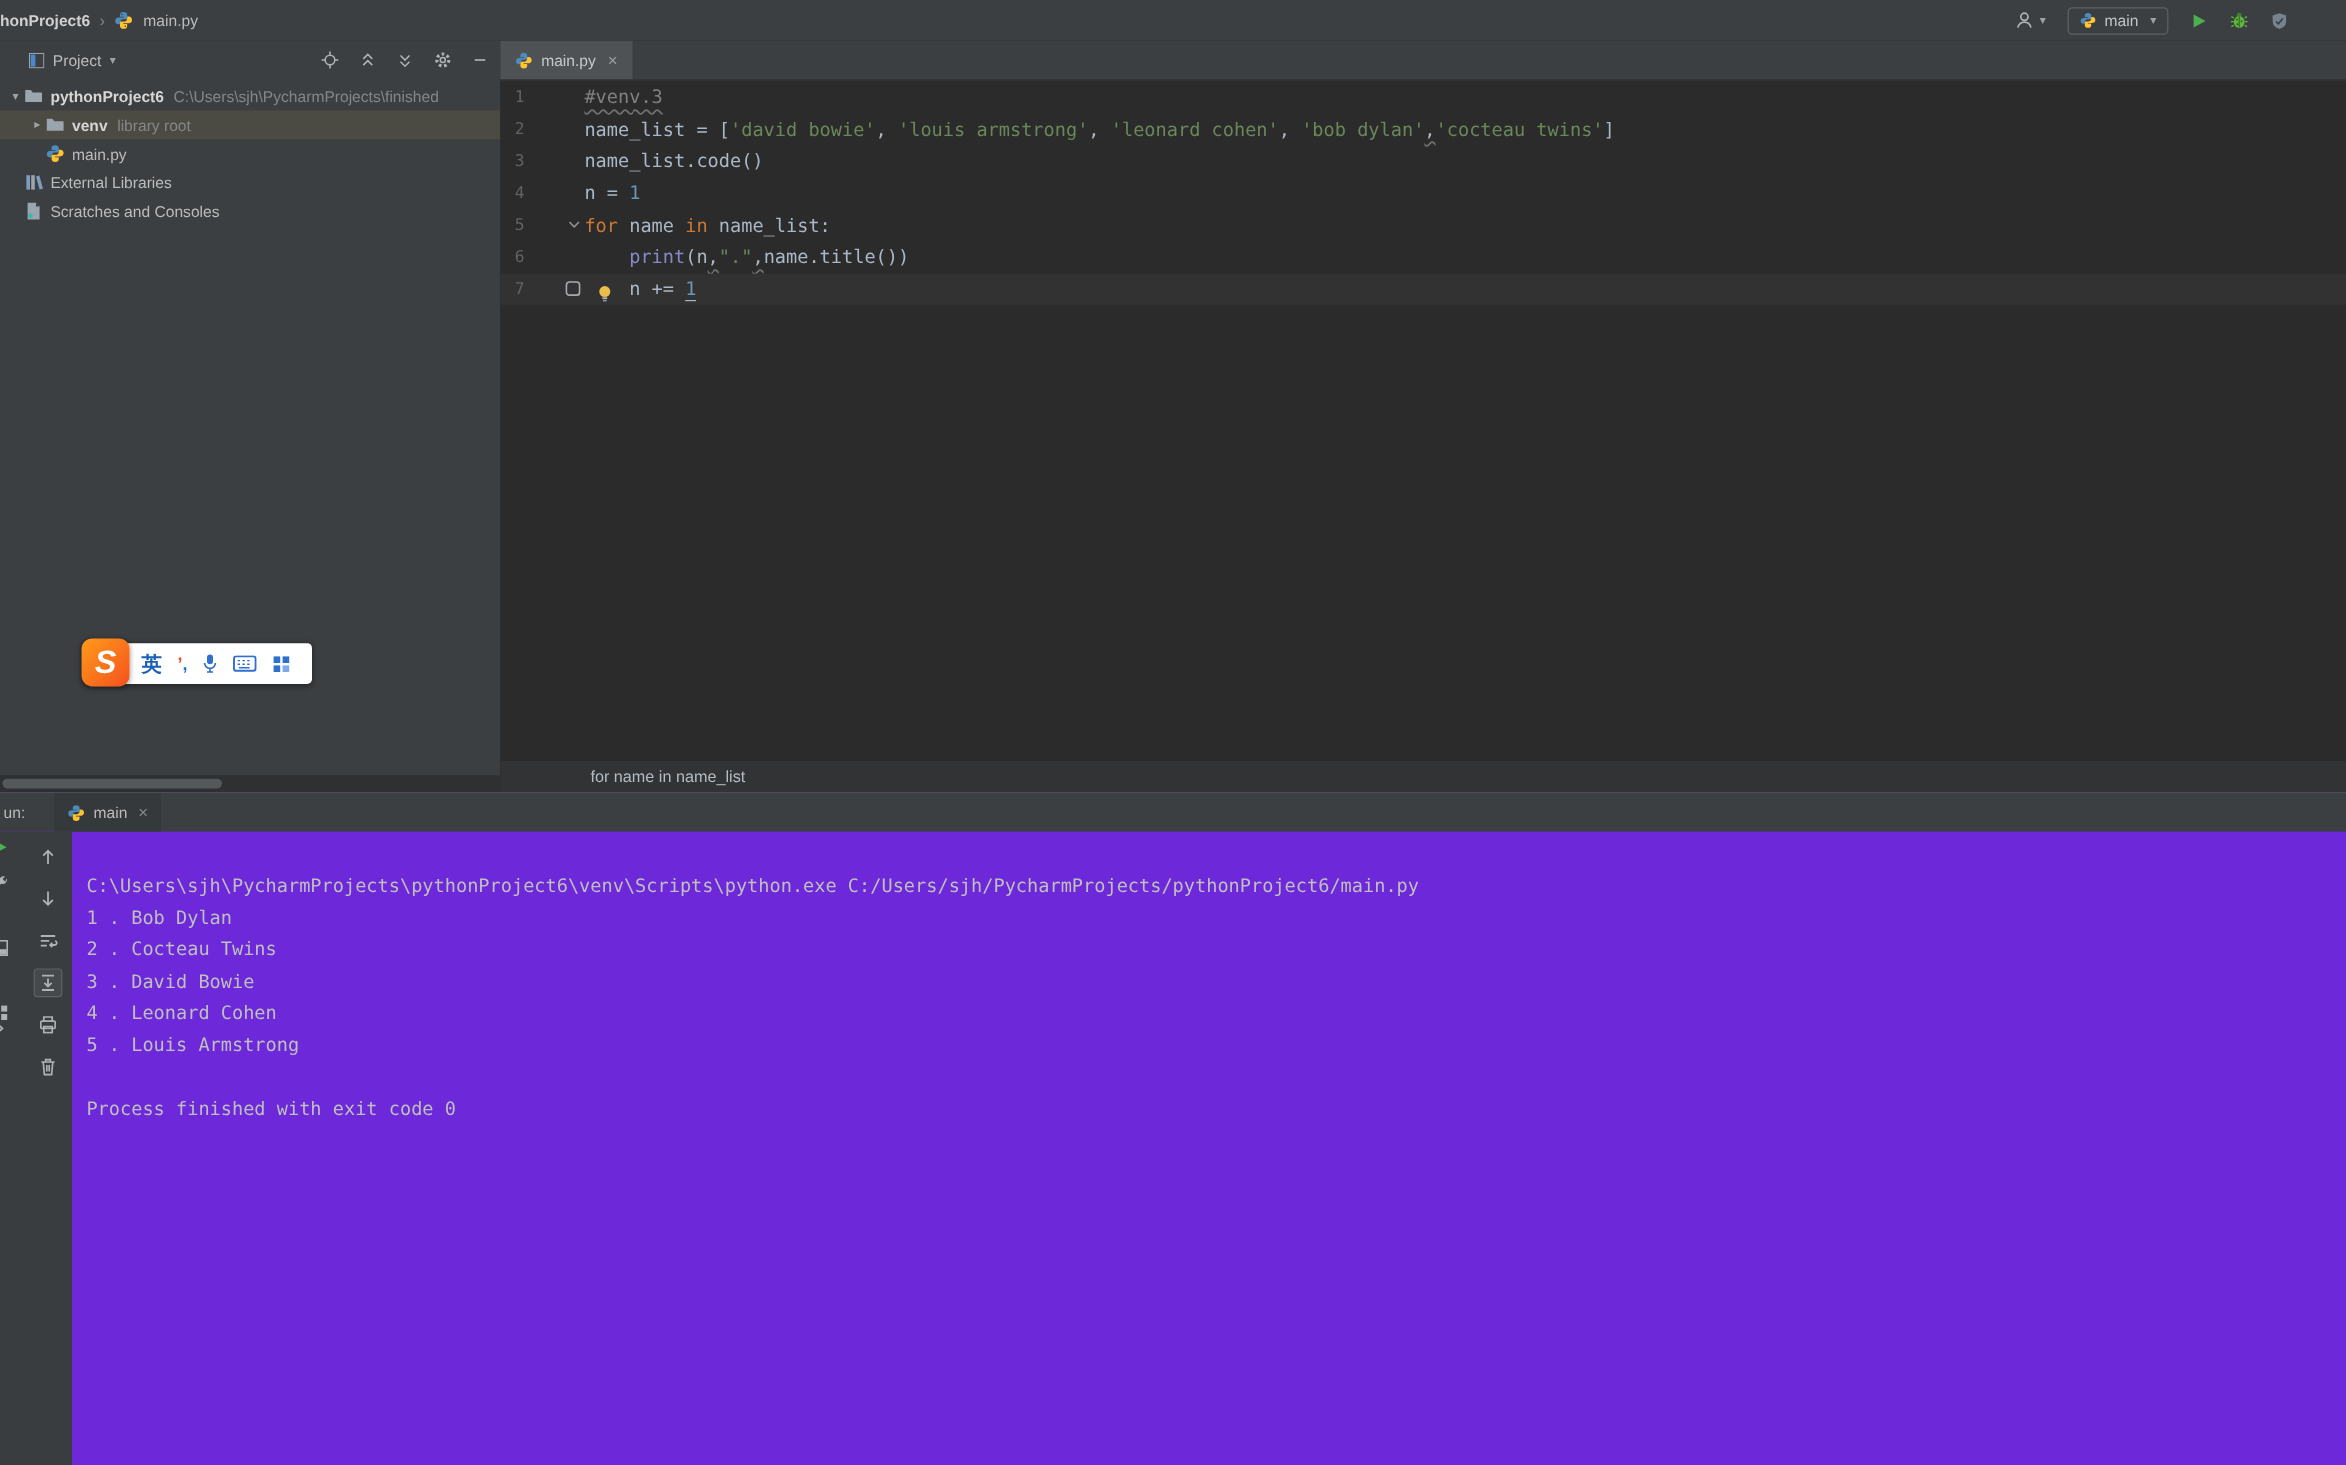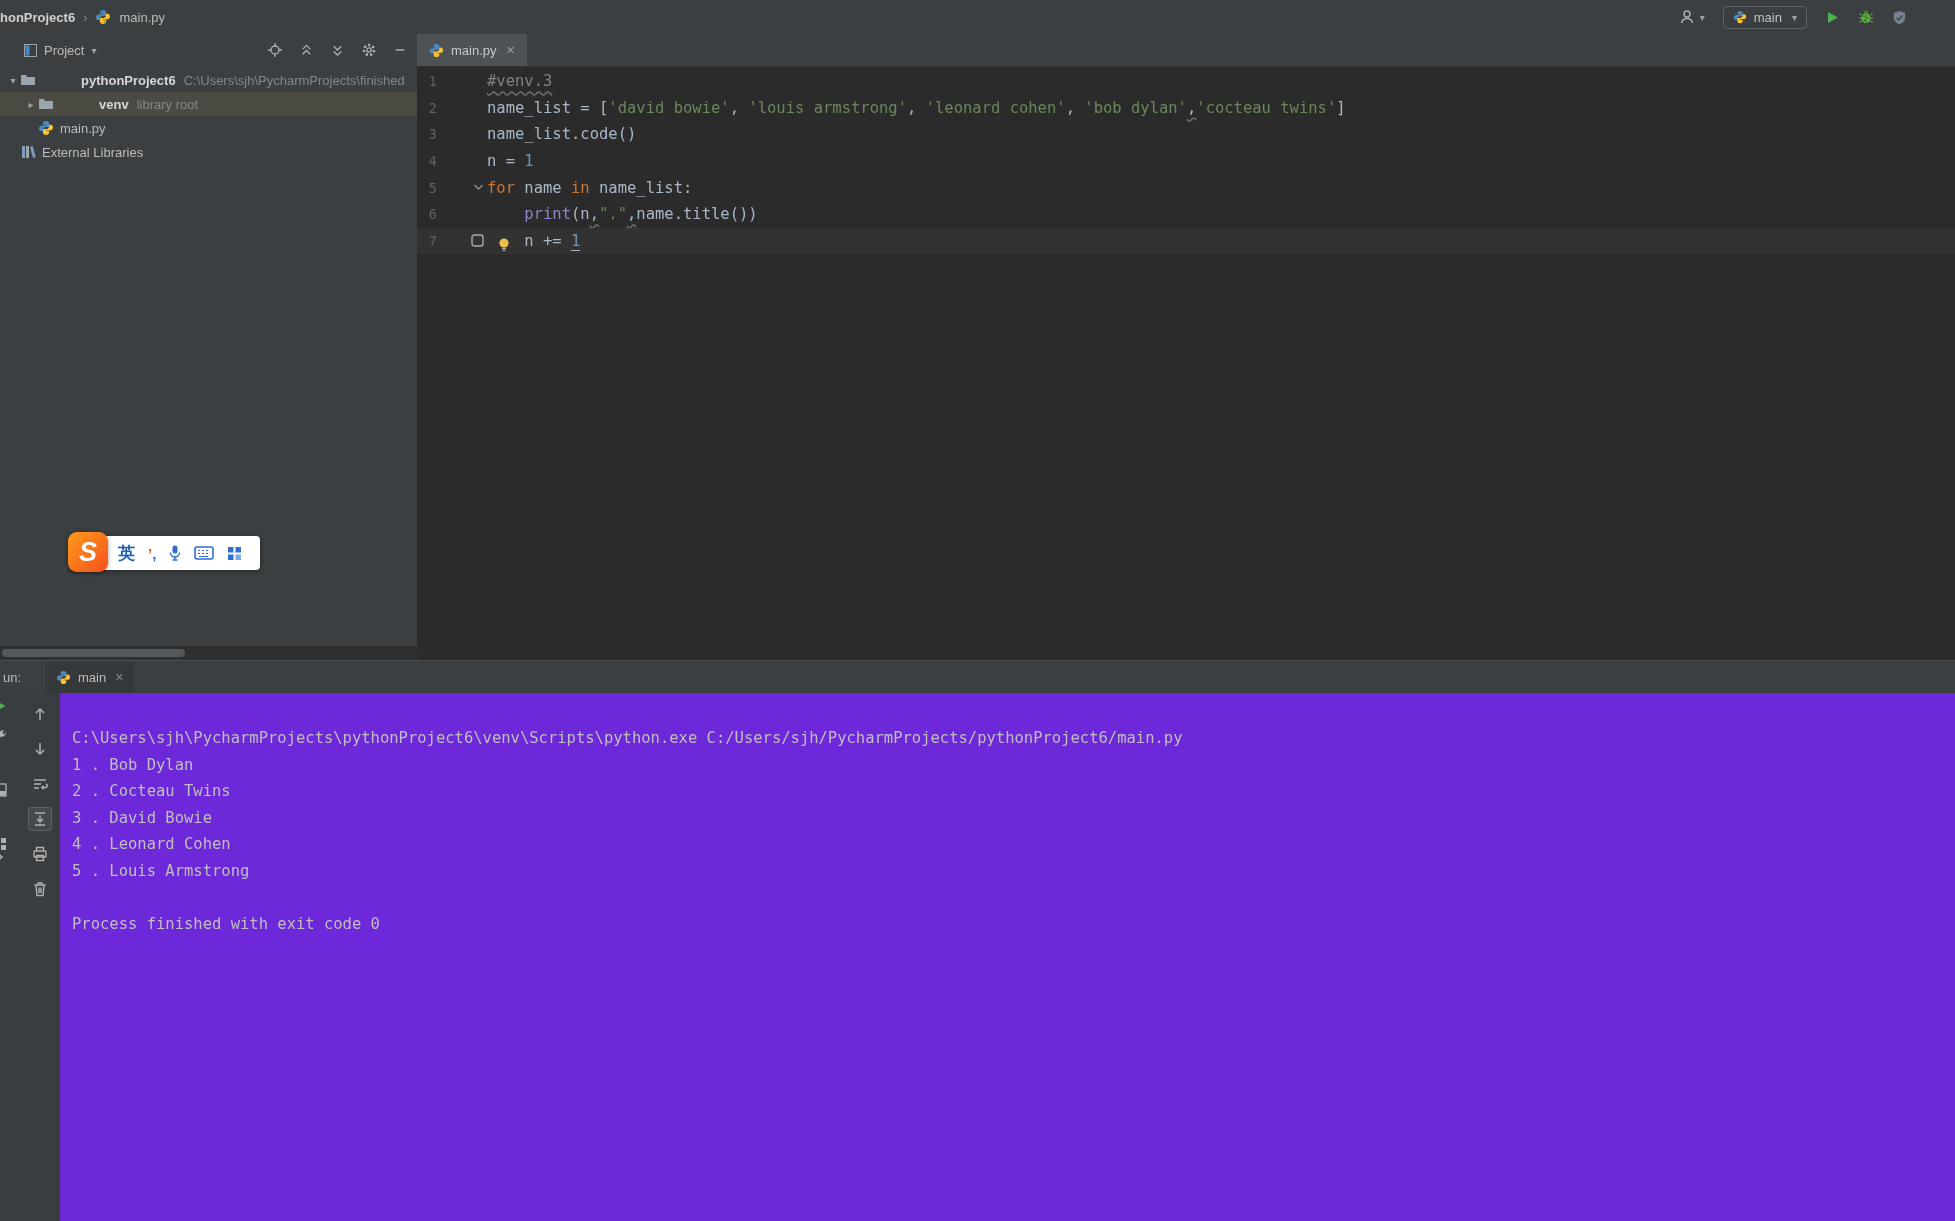--- a/index.html
+++ b/index.html
@@ -38,21 +38,21 @@
   .pp-header { height:32px; display:flex; align-items:center; gap:7px; padding:0 10px 0 24px; }
   .pp-title { font-size:13px; color:#bbbbbb; }
   .pp-caret { color:#9da2a6; font-size:10px; }
   .pp-actions { margin-left:auto; display:flex; align-items:center; gap:16px; }
   .tree { margin-top:2px; }
   .tree-row { height:24px; display:flex; align-items:center; font-size:13px; white-space:nowrap; overflow:hidden; }
   .tree-row.selected { background:#4c4b43; }
   .chev { width:14px; color:#9da2a6; font-size:10px; text-align:center; flex:none; }
   .ticon { width:16px; margin-right:6px; flex:none; }
   .tlabel { color:#bbbbbb; }
-  .tlabel.bold { color:#d6d6d6; font-weight:bold;margin-left:39px; }
+  .tlabel.bold { color:#d6d6d6; font-weight:bold; }
   .tdetail { color:#848688; margin-left:8px; }
 
   
   .sogou {
     position:absolute; left:70px; top:502px; width:190px; height:34px;
     background:#ffffff; border-radius:4px;
     display:flex; align-items:center; gap:13px; padding-left:48px;
     box-shadow:0 1px 5px rgba(0,0,0,0.45);
   }
   .sogou-s {
@@ -272,20 +272,32 @@
     <span class="ticon">
           <svg width="16" height="16" viewBox="0 0 16 16">
             <rect x="2" y="2" width="3" height="12" fill="#7E9CC0"></rect>
             <rect x="6" y="2" width="3" height="12" fill="#9AA5AD"></rect>
             <path d="M10 3l2.8-.8 3 11-2.8.8z" fill="#7E9CC0"></path>
           </svg>
         </span>
     <span class="tlabel">External Libraries</span>
 
   </div>
+      <div class="tree-row" style="padding-left:6px">
+    <span class="chev"></span>
+    <span class="ticon">
+          <svg width="16" height="16" viewBox="0 0 16 16">
+            <path fill="#9AA5AD" d="M3 1h7l3 3v11H3z"></path>
+            <path fill="#3C3F41" d="M10 1l3 3h-3z"></path>
+            <circle cx="5.3" cy="11.8" r="2" fill="#3DB8A5"></circle>
+          </svg>
+        </span>
+    <span class="tlabel">Scratches and Consoles</span>
+
+  </div>
     </div>
 
   <div class="sogou">
     <div class="sogou-s">S</div>
     <span class="sogou-lang">英</span>
     <span class="sogou-punct"><span class="p1">’</span><span class="p2">,</span></span>
     <span>
       <svg width="12" height="16" viewBox="0 0 12 16">
           <rect x="3.5" y="0.5" width="5" height="8" rx="2.5" fill="#2e6fd0"></rect>
           <path d="M1.5 7.5a4.5 4.5 0 009 0M6 12v3M3.5 15h5" stroke="#2e6fd0" fill="none" stroke-width="1.4"></path>
@@ -371,20 +383,23 @@
             </svg>
           </span>
         </span>
     <span class="codetext"><span class="bulb"><svg width="14" height="16" viewBox="0 0 14 16">
               <circle cx="7" cy="6" r="4.6" fill="#E9BE4B"></circle>
               <rect x="5" y="10.8" width="4" height="1.5" fill="#B9B9B9"></rect>
               <rect x="5.5" y="13" width="3" height="1.2" fill="#9a9a9a"></rect>
             </svg></span><span class="tok t-plain">    n += </span><span class="tok t-num caret-under">1</span></span>
   </div>
     </div>
+  <div class="crumbbar">
+    <span>for name in name_list</span>
+  </div>
 </div>
 
 <div class="runpanel">
   <div class="run-tabs">
     <span class="run-strip-label">un:</span>
     <div class="run-tab">
       <span>
         <svg width="15" height="15" viewBox="0 0 16 16">
             <path fill="#4B8BBE" d="M7.9 1C6 1 5 1.9 5 3.2V5h3.1v.6H3.9C2.2 5.6 1 6.7 1 8.4c0 1.6 1 2.8 2.6 2.8H5V9.6C5 8.1 6.2 7 7.7 7H11V3.2C11 1.9 9.8 1 7.9 1z"></path>
             <path fill="#FFC331" d="M8.1 15c1.9 0 2.9-.9 2.9-2.2V11H7.9v-.6h4.2c1.7 0 2.9-1.1 2.9-2.8 0-1.6-1-2.8-2.6-2.8H11v1.6C11 7.9 9.8 9 8.3 9H5v3.8C5 14.1 6.2 15 8.1 15z"></path>

